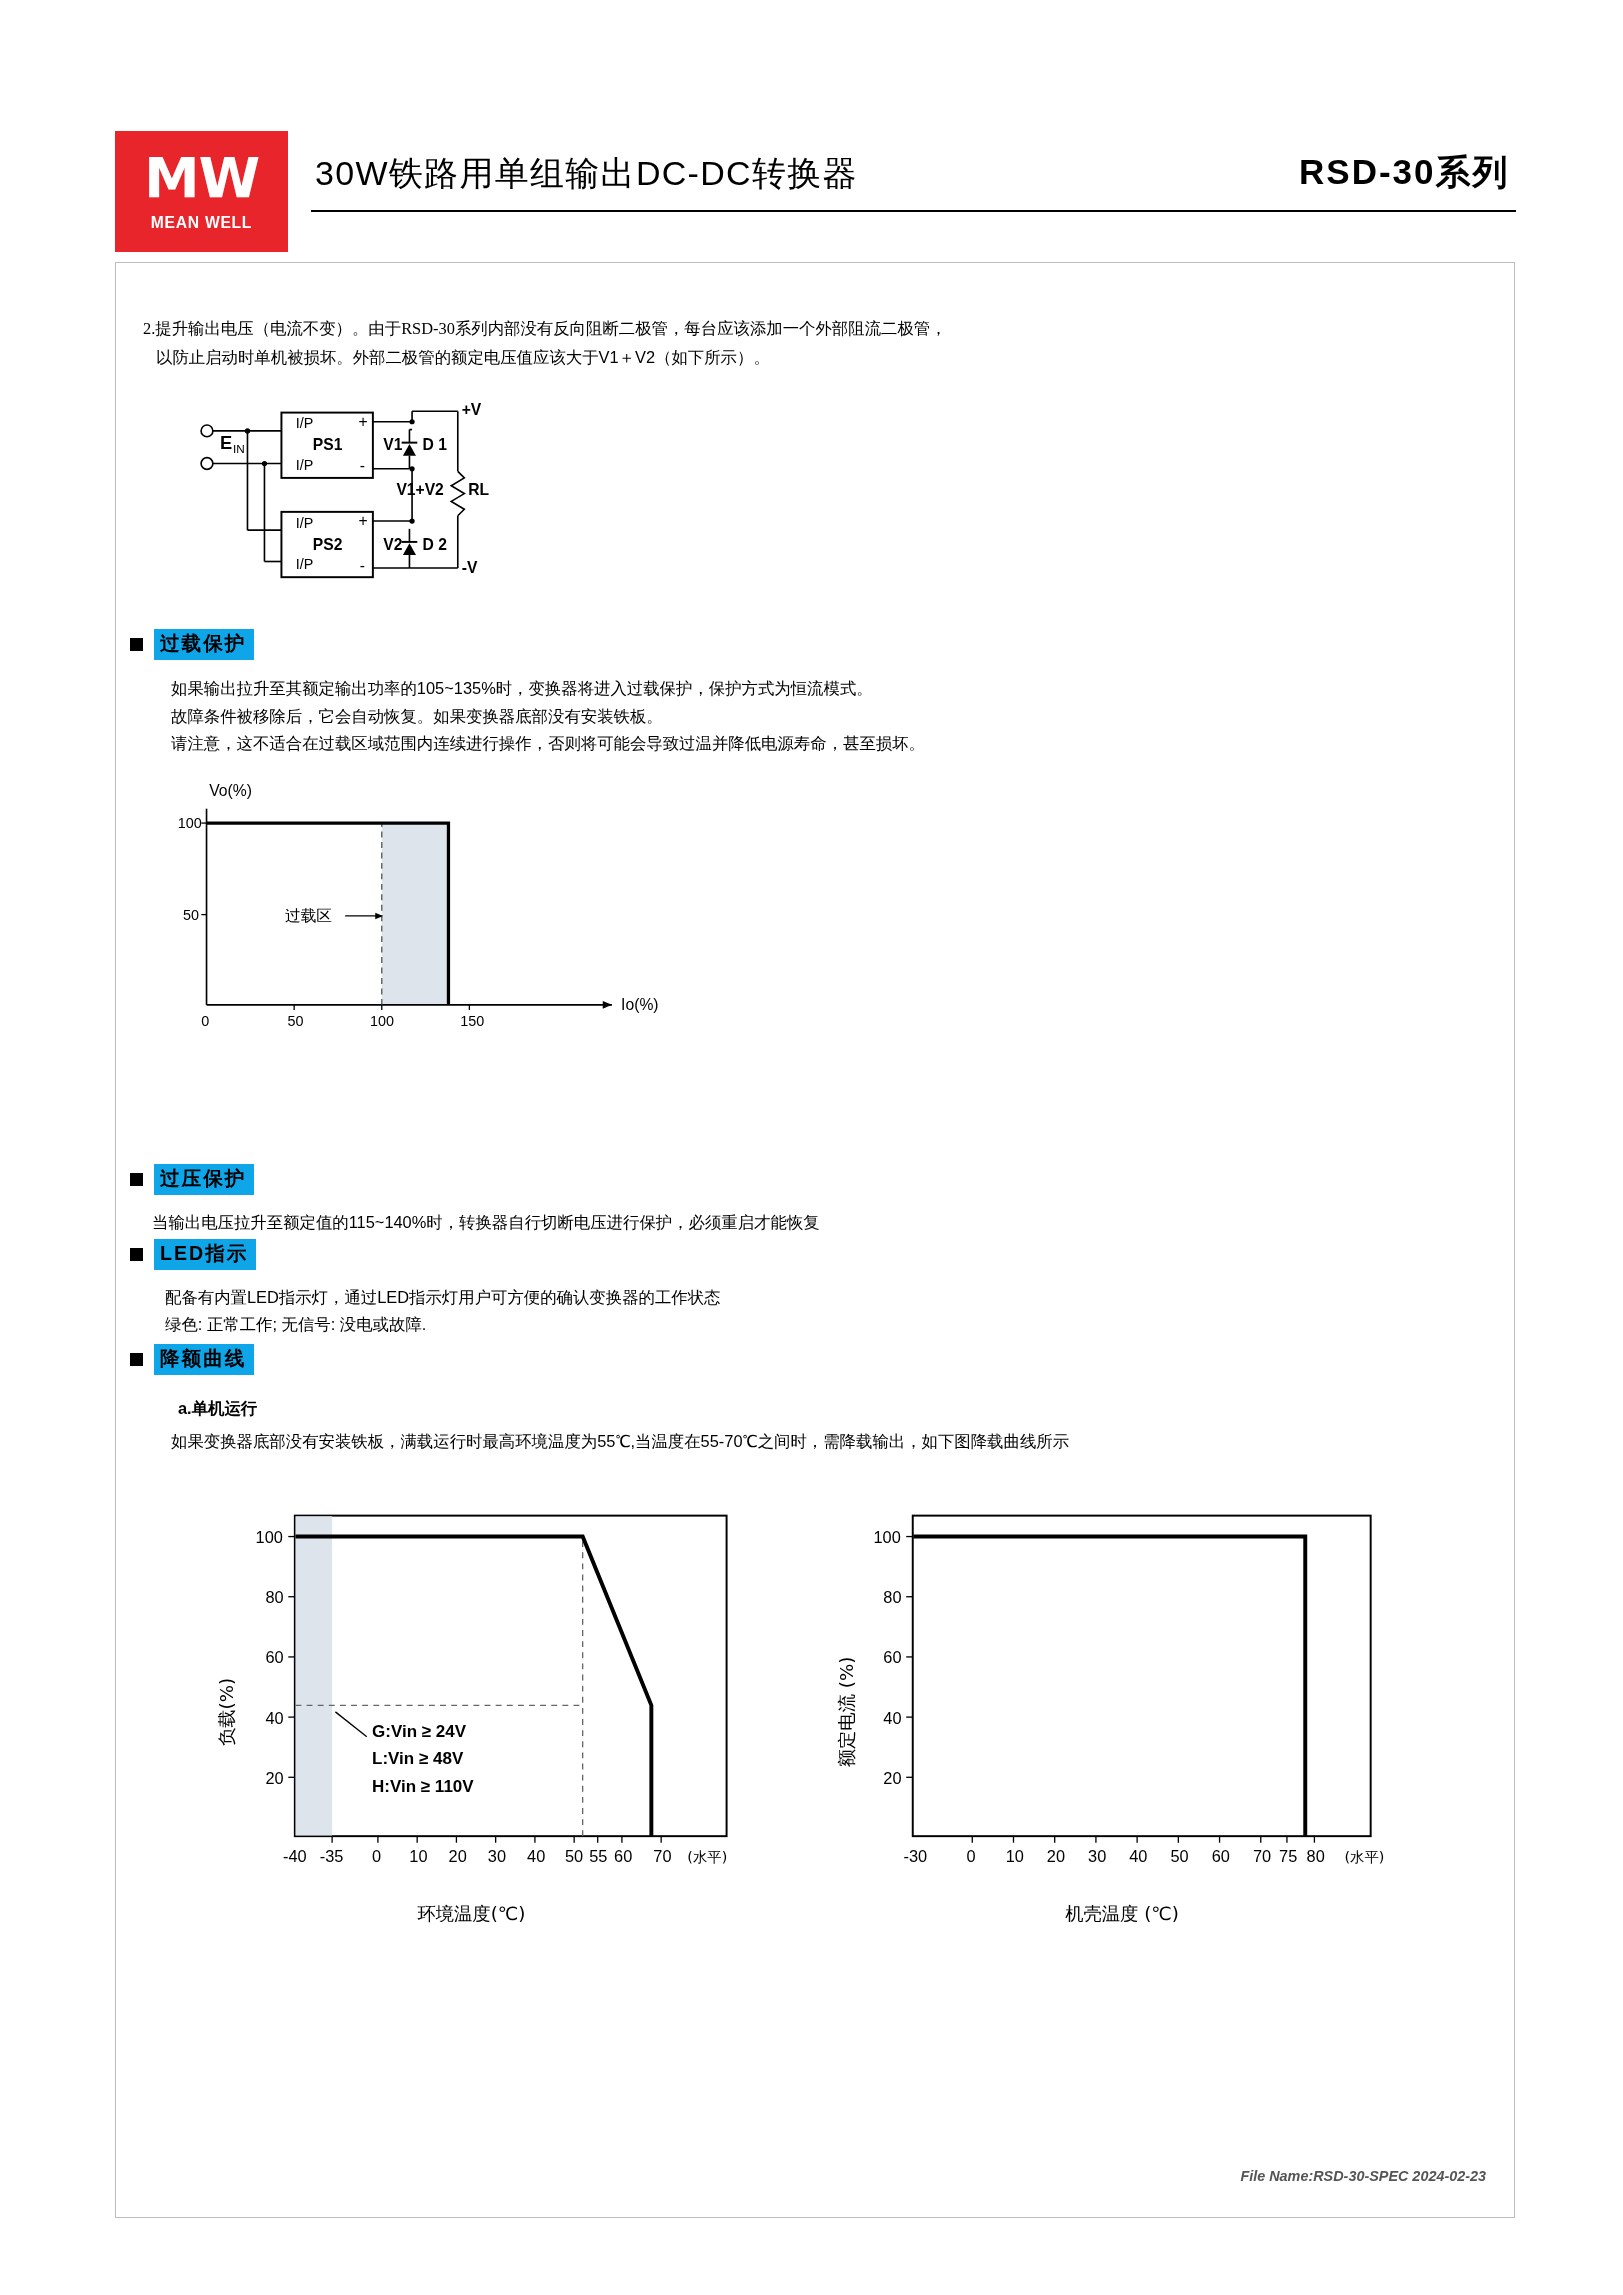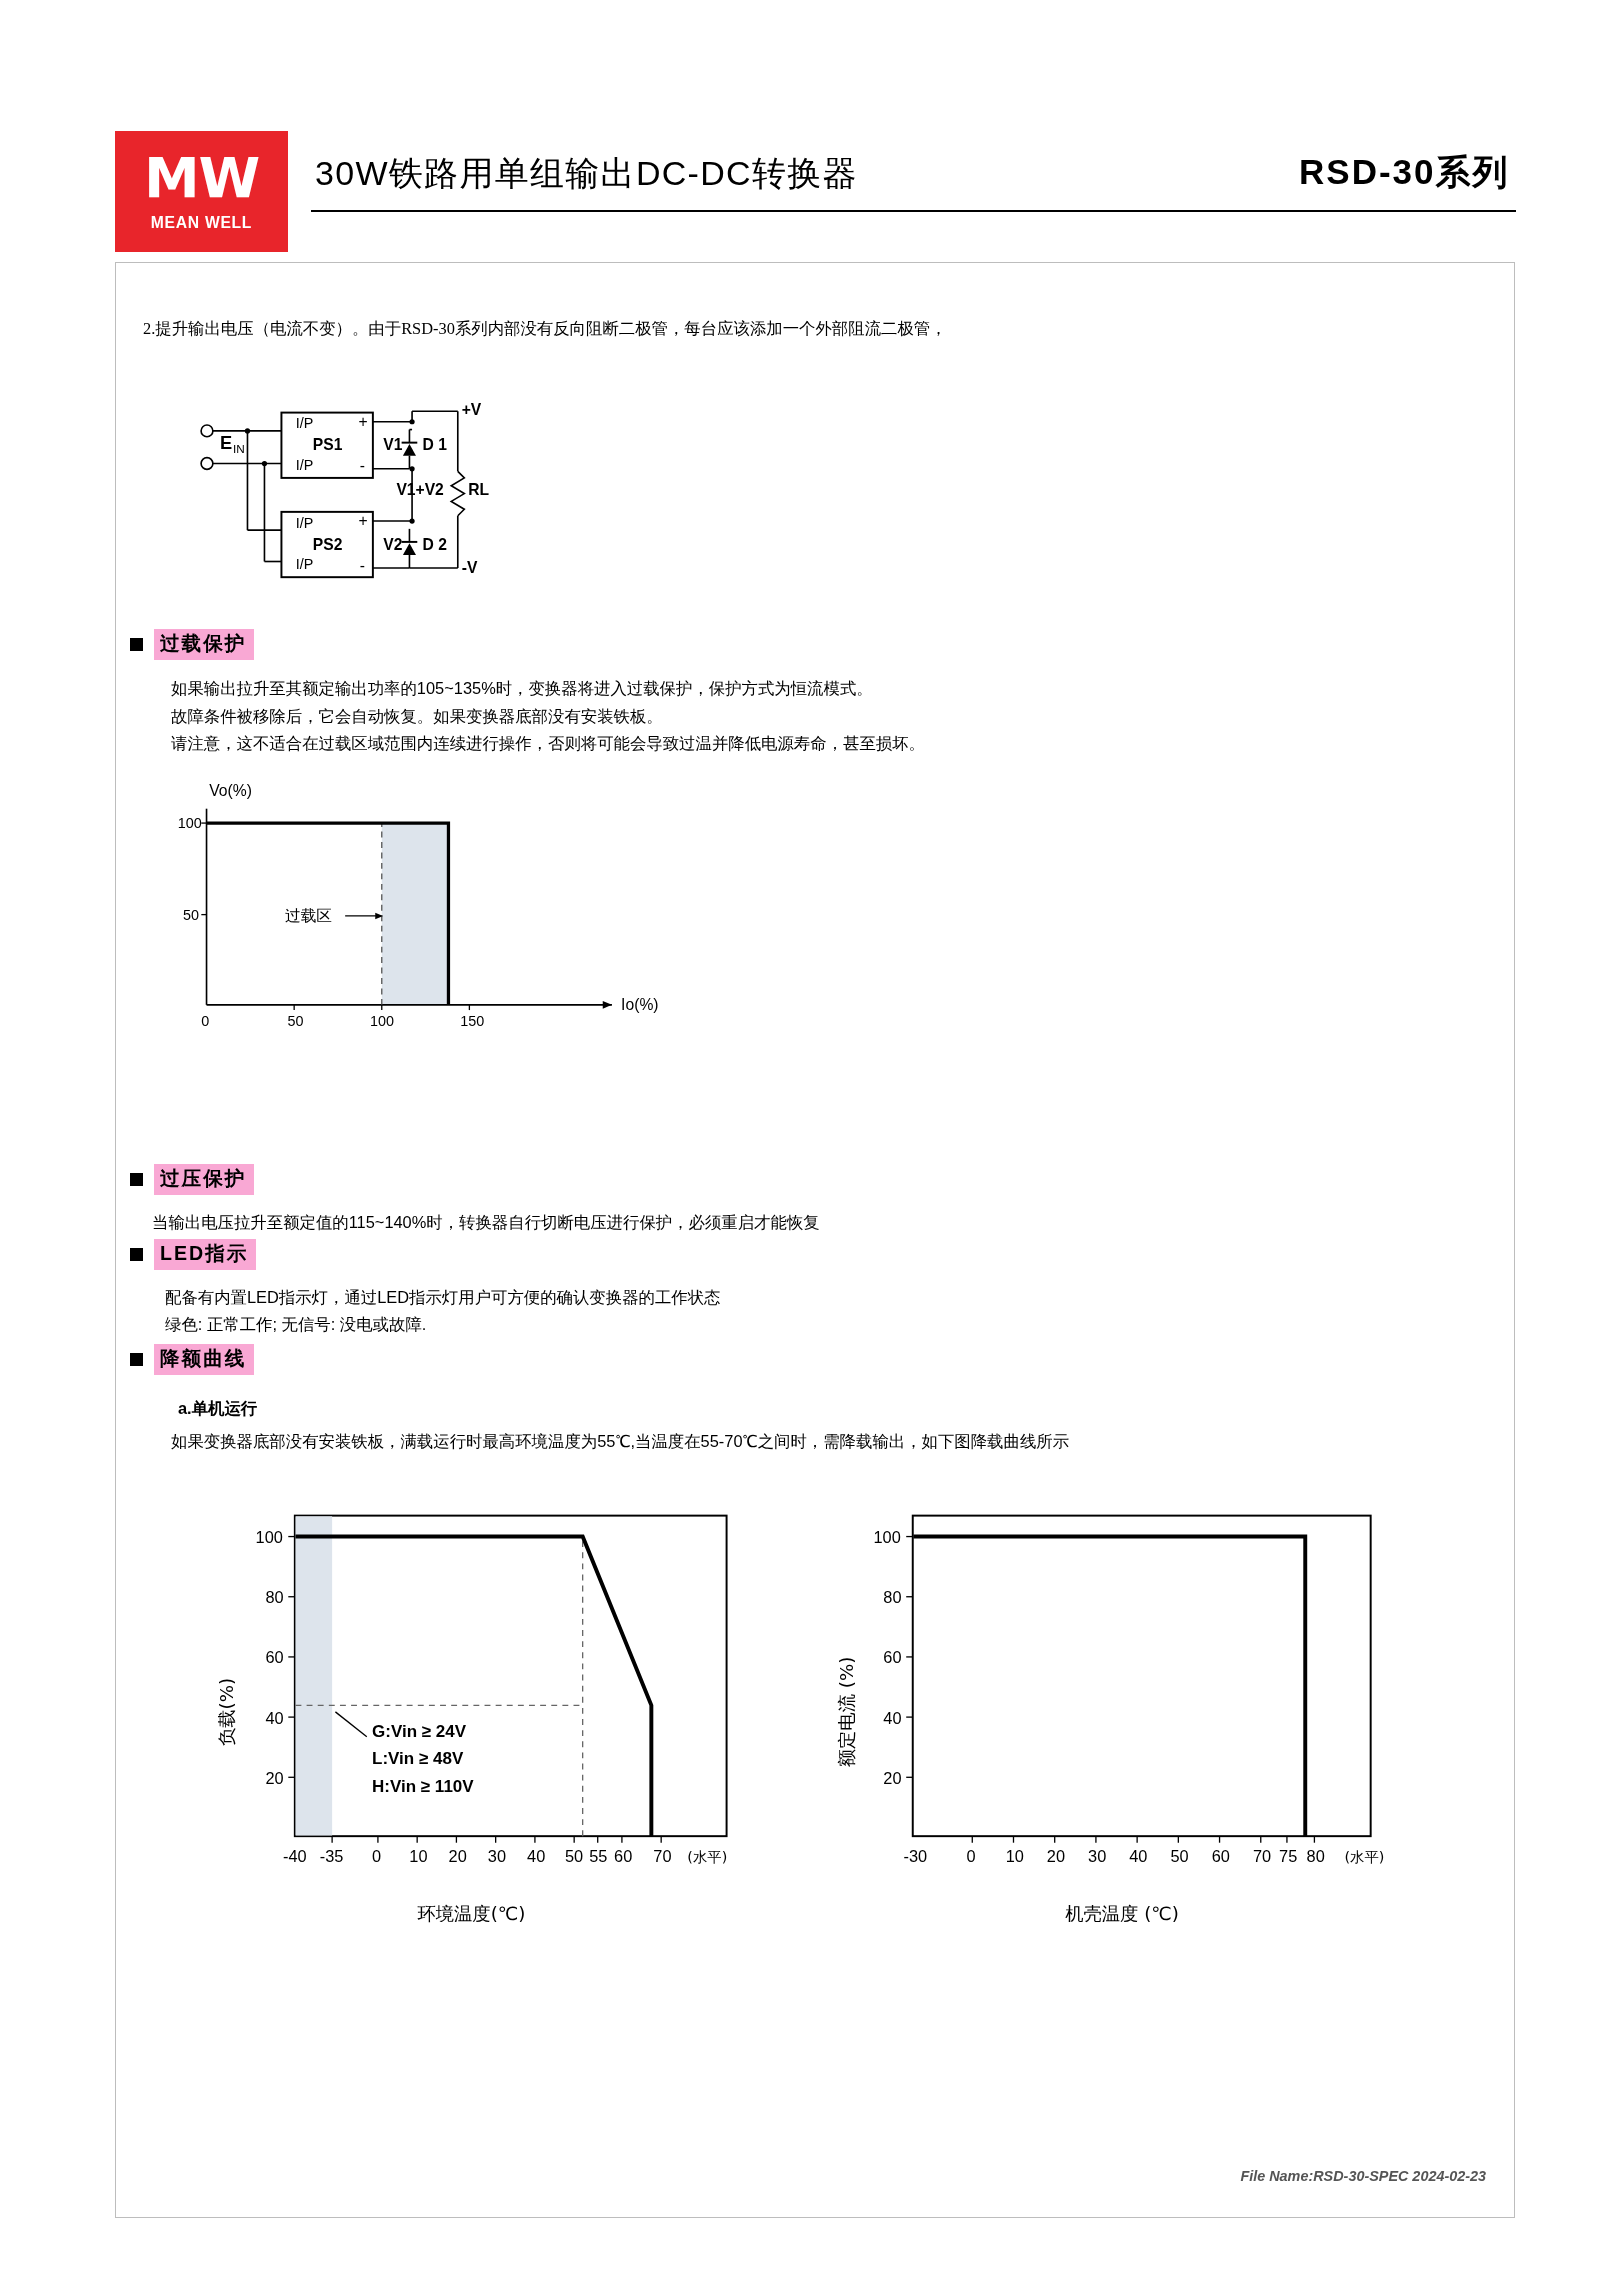--- a/index.html
+++ b/index.html
@@ -103,21 +103,21 @@
     display: flex;
     align-items: center;
     height: 29px;
   }
   .sect .sq {
     width: 13px; height: 13px;
     background: #000;
     margin-right: 10.5px;
   }
   .sect .lbl {
-    background: #f9a8d4;
+    background: #0ea5e9;
     font-size: 19.6px;
     font-weight: 700;
     letter-spacing: 2px;
     padding: 2px 7.9px 3.3px 6.5px;
     line-height: 25px;
   }
   
   .circuit {
     position: absolute;
     left: 196px;
@@ -152,20 +152,21 @@
       <div class="logo-sub">MEAN WELL</div>
     </div>
     <div class="header-title">30W铁路用单组输出DC-DC转换器</div>
     <div class="header-series">RSD-30系列</div>
     <div class="header-rule"></div>
   </div>
 
   <div class="frame"></div>
 
   <div class="txt" style="left:143px; top:314px;font-family:Liberation Serif, serif;">2.提升输出电压（电流不变）。由于RSD-30系列内部没有反向阻断二极管，每台应该添加一个外部阻流二极管，</div>
+  <div class="txt" style="left:156px; top:343px;">以防止启动时单机被损坏。外部二极管的额定电压值应该大于V1＋V2（如下所示）。</div>
 
   <div class="circuit">
     <svg width="406" height="209" viewBox="0 0 620 320">
 
       <circle cx="16" cy="58" r="9" fill="none" stroke="#000" stroke-width="2.5"></circle>
       <circle cx="16" cy="108" r="9" fill="none" stroke="#000" stroke-width="2.5"></circle>
       <line x1="25" y1="58" x2="130" y2="58" stroke="#000" stroke-width="2.5"></line>
       <line x1="25" y1="108" x2="130" y2="108" stroke="#000" stroke-width="2.5"></line>
 
       <line x1="78" y1="58" x2="78" y2="210" stroke="#000" stroke-width="2.5"></line>

